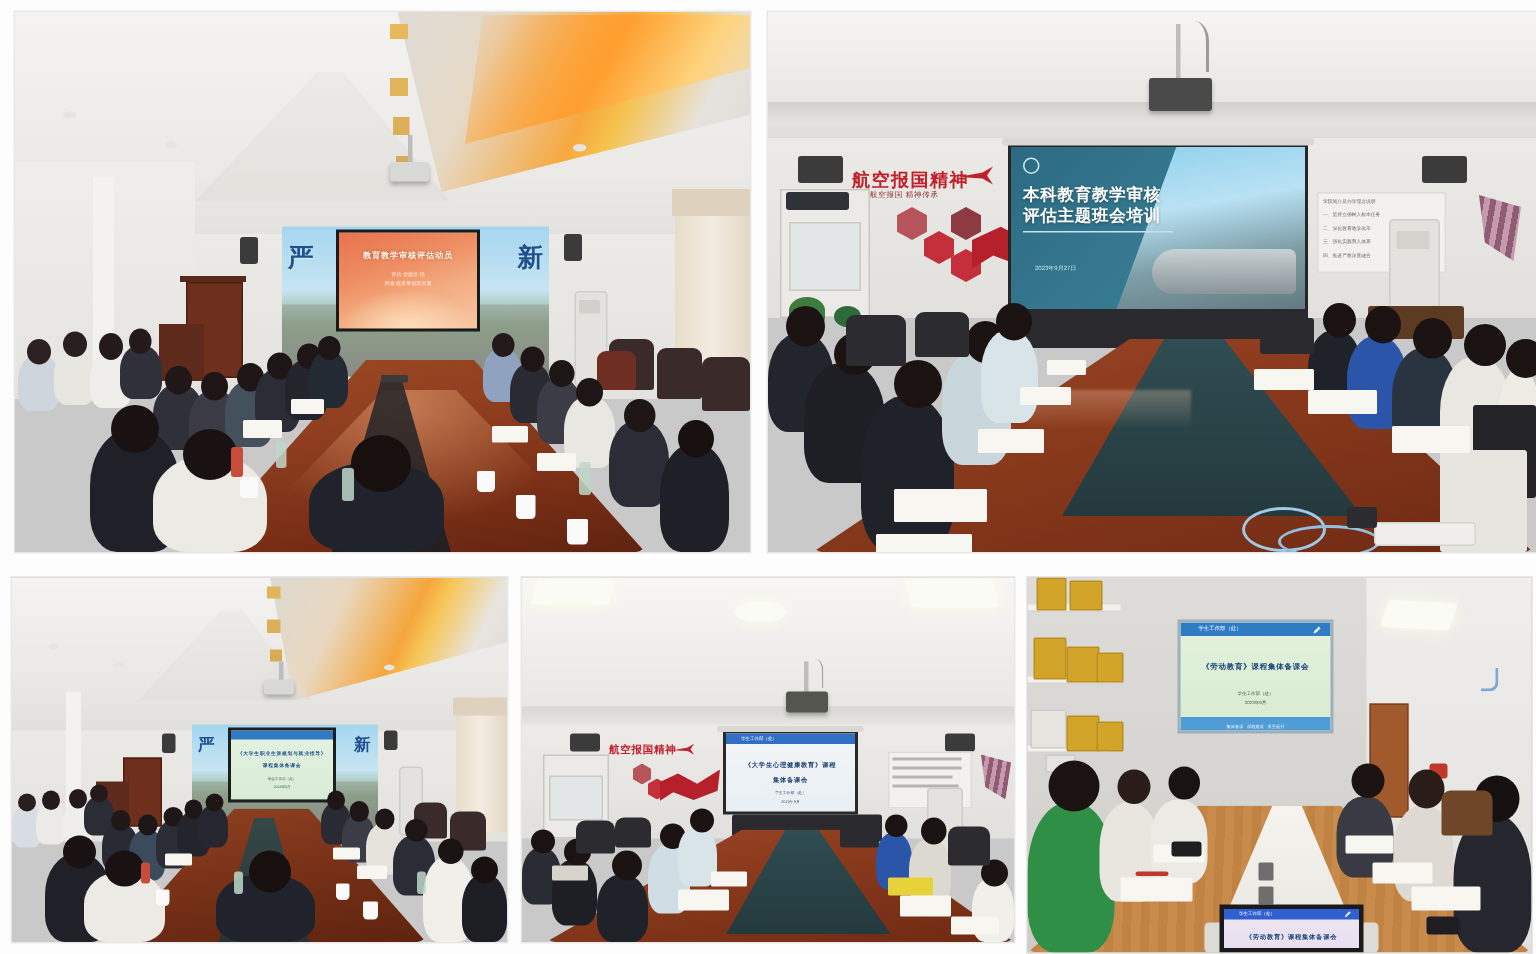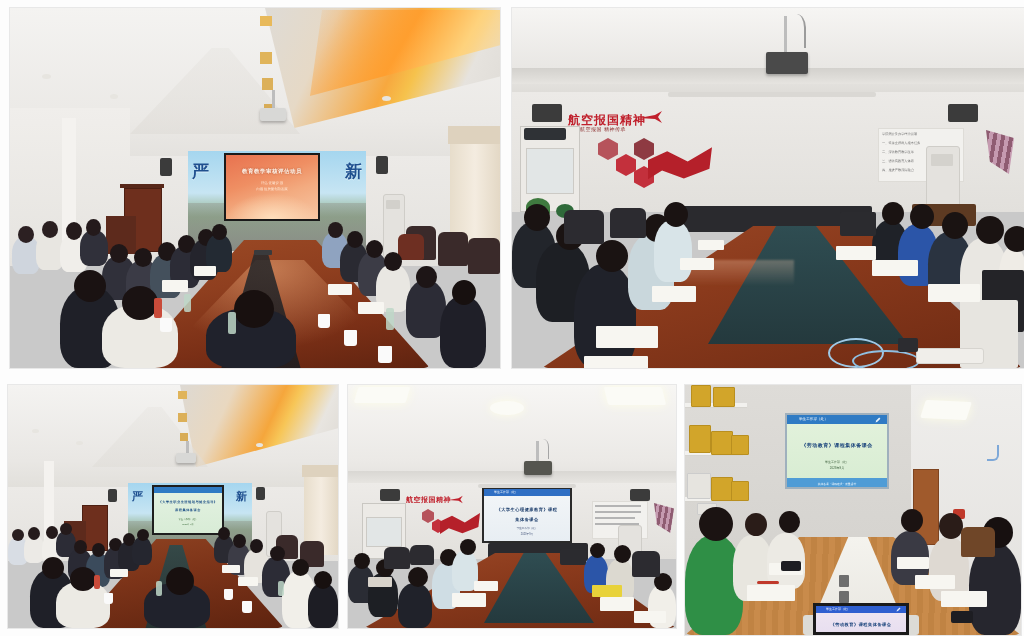--- a/index.html
+++ b/index.html
@@ -236,20 +236,34 @@
       <div style="position:absolute;left:370px;top:133px;font-size:3.2px;color:#6a6a6a;white-space:nowrap;">一、坚持立德树人根本任务</div>
       <div style="position:absolute;left:370px;top:142px;font-size:3.2px;color:#6a6a6a;white-space:nowrap;">二、深化教育教学改革</div>
       <div style="position:absolute;left:370px;top:151px;font-size:3.2px;color:#6a6a6a;white-space:nowrap;">三、强化实践育人体系</div>
       <div style="position:absolute;left:370px;top:160px;font-size:3.2px;color:#6a6a6a;white-space:nowrap;">四、推进产教深度融合</div>
       <div class="ac" style="left:414px;top:138px;width:32px;height:78px;"></div>
       <div style="position:absolute;left:419px;top:146px;width:22px;height:12px;background:#d4d2cd;border-radius:1px;"></div>
       <div style="position:absolute;left:474px;top:122px;width:28px;height:44px;
                   background:repeating-linear-gradient(100deg,#8f5c72 0 4px,#c59ab0 4px 8px);
                   clip-path:polygon(0 0,100% 18%,82% 100%,14% 72%);"></div>
 
+      <div class="screen" style="left:160px;top:88px;width:200px;height:120px;border-color:#262626;
+                  background:linear-gradient(135deg,#2c6a82 0%,#35788f 45%,#3d859c 100%);">
+
+        <div style="position:absolute;right:0;top:0;width:130px;height:120px;
+                    background:linear-gradient(170deg,#8fd0ec 0%,#b9e2f4 34%,#7e9fa8 62%,#5b6f76 100%);
+                    clip-path:polygon(34% 0,100% 0,100% 100%,0 100%);"></div>
+        <div style="position:absolute;right:6px;bottom:18px;width:96px;height:30px;
+                    background:linear-gradient(180deg,#cfd6d8,#8d969a);border-radius:20px 6px 4px 18px;opacity:.9;"></div>
+        <div style="position:absolute;left:8px;top:7px;width:9px;height:9px;border:1px solid #cfe7f0;border-radius:50%;"></div>
+        <div class="slide-title" style="left:8px;right:auto;text-align:left;top:26px;font-size:11px;color:#ffffff;text-shadow:0 1px 2px rgba(0,0,0,.35);">本科教育教学审核</div>
+        <div class="slide-title" style="left:8px;right:auto;text-align:left;top:40px;font-size:11px;color:#ffffff;text-shadow:0 1px 2px rgba(0,0,0,.35);">评估主题班会培训</div>
+        <div style="position:absolute;left:8px;top:56px;width:100px;height:1px;background:#bfe3f0;"></div>
+        <div style="position:absolute;left:16px;top:78px;font-size:4px;color:#cfe6f0;">2023年9月27日</div>
+      </div>
       <div style="position:absolute;left:156px;top:84px;width:208px;height:5px;background:#dad8d4;border-radius:2px;"></div>
 
       <div style="position:absolute;left:170px;top:198px;width:190px;height:26px;background:#2a2a2e;border-radius:2px;"></div>
       <div style="position:absolute;left:400px;top:196px;width:64px;height:22px;background:#5d3a22;border-radius:2px;"></div>
 
       <div class="table" style="left:30px;top:218px;width:480px;height:142px;
                   background:linear-gradient(165deg,#9a4726 0%,#8a3a1c 40%,#6e2a13 100%);
                   clip-path:polygon(44% 0,68% 0,100% 100%,0 100%);"></div>
       <div style="position:absolute;left:196px;top:218px;width:200px;height:118px;
                   background:linear-gradient(180deg,#2f4d52,#24393d);

